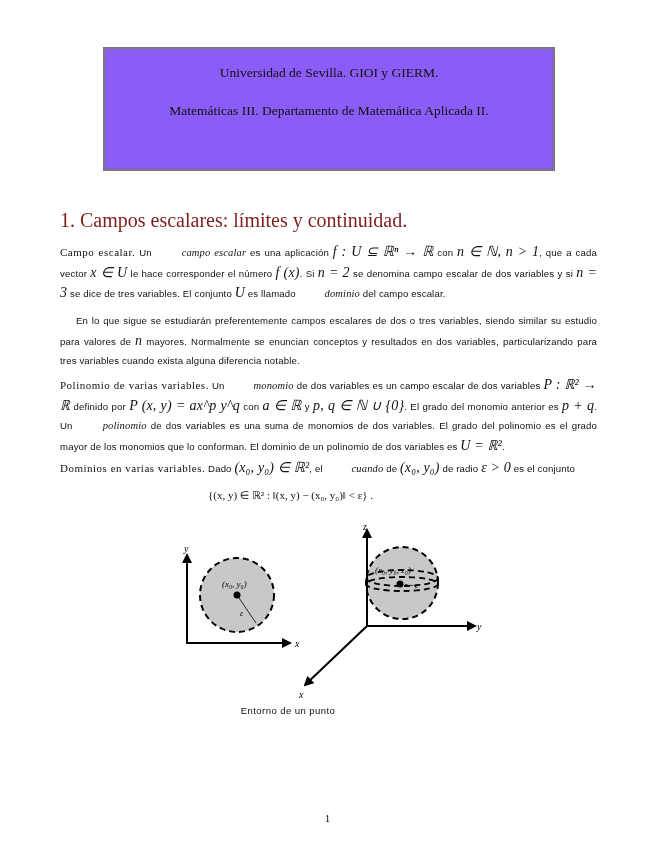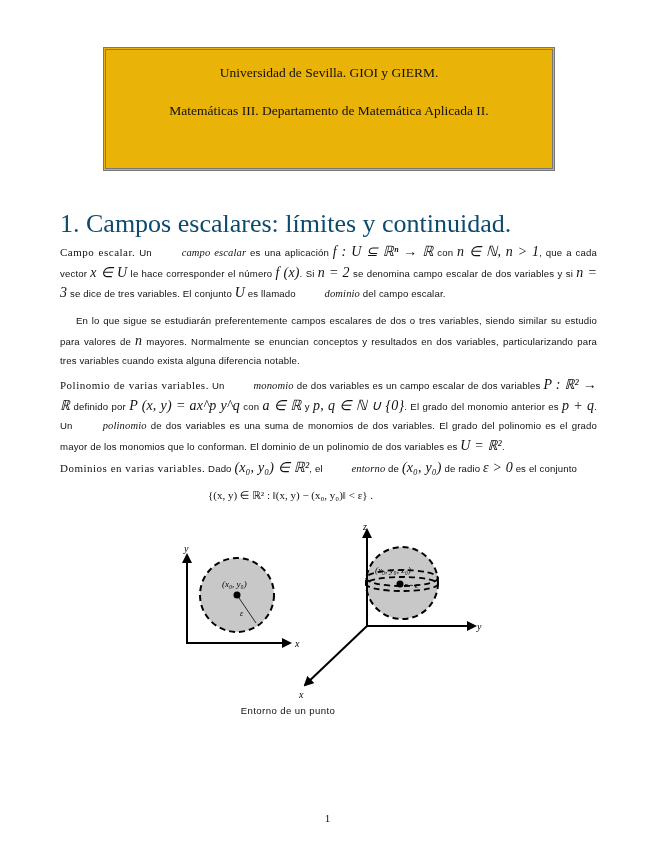--- a/index.html
+++ b/index.html
@@ -1,23 +1,23 @@
 <!DOCTYPE html>
 <html><head>
   <meta charset="utf-8">
   <style>
     html, body { margin:0; padding:0; background:#ffffff; }
     body { width:655px; height:848px; position:relative; overflow:hidden;
            font-family:"DejaVu Serif", serif; color:#111; }
     .hdr-box { position:absolute; left:103px; top:47px; width:452px; height:124px;
-               border:3px double #777; box-sizing:border-box; background:#eab308; }
+               border:3px double #777; box-sizing:border-box; background:#8b5cf6; }
     .hdr-line { position:absolute; left:0; right:0; text-align:center;
                 font-family:"Liberation Serif", serif; font-size:13.5px; color:#111; }
     .h1 { position:absolute; left:60px; top:209px; font-family:"Liberation Serif", serif;
-          font-size:26px; color:#0c4a6e; }
+          font-size:20px; color:#7f1d1d; }
     .para { position:absolute; left:60px; width:537px; font-family:"Liberation Sans", sans-serif;
             font-size:9.6px; line-height:19.5px; text-align:justify; color:#111; letter-spacing:0.15px; }
     .para i { font-family:"Liberation Serif", serif; font-size:10.5px;margin-left:26px; }
     .para .lead { font-family:"Liberation Serif", serif; font-size:11px; letter-spacing:0.5px; }
     .m { font-family:"Liberation Serif", serif; font-style:italic; font-size:14px; }
     .indent { text-indent:16px; }
     .display { position:absolute; left:0; width:581px; top:489px; text-align:center;
                font-family:"Liberation Serif", serif; font-size:11px; }
     .caption { position:absolute; left:0; width:576px; top:705px; text-align:center;
                font-family:"Liberation Sans", sans-serif; font-size:9.6px; letter-spacing:0.4px; }
@@ -41,21 +41,21 @@
 
 <div class="para indent" style="top:311px;">
   <span>En lo que sigue se estudiarán preferentemente campos escalares de dos o tres variables, siendo similar su estudio para valores de </span><span class="m">n</span><span> mayores. Normalmente se enuncian conceptos y resultados en dos variables, particularizando para tres variables cuando exista alguna diferencia notable.</span>
 </div>
 
 <div class="para" style="top:375px;">
   <span class="lead">Polinomio de varias variables.</span><span> Un </span><i>monomio</i><span> de dos variables es un campo escalar de dos variables </span><span class="m">P : ℝ² → ℝ</span><span> definido por </span><span class="m">P (x, y) = ax^p y^q</span><span> con </span><span class="m">a ∈ ℝ</span><span> y </span><span class="m">p, q ∈ ℕ ∪ {0}</span><span>. El grado del monomio anterior es </span><span class="m">p + q</span><span>. Un </span><i>polinomio</i><span> de dos variables es una suma de monomios de dos variables. El grado del polinomio es el grado mayor de los monomios que lo conforman. El dominio de un polinomio de dos variables es </span><span class="m">U = ℝ²</span><span>.</span>
 </div>
 
 <div class="para" style="top:458px;">
-  <span class="lead">Dominios en varias variables.</span><span> Dado </span><span class="m">(x₀, y₀) ∈ ℝ²</span><span>, el </span><i>entorno</i><span> de </span><span class="m">(x₀, y₀)</span><span> de radio </span><span class="m">ε &gt; 0</span><span> es el conjunto</span>
+  <span class="lead">Dominios en varias variables.</span><span> Dado </span><span class="m">(x₀, y₀) ∈ ℝ²</span><span>, el </span><i>cuando</i><span> de </span><span class="m">(x₀, y₀)</span><span> de radio </span><span class="m">ε &gt; 0</span><span> es el conjunto</span>
 </div>
 
 <div class="display">{(x, y) ∈ ℝ² : ‖(x, y) − (x₀, y₀)‖ &lt; ε} .</div>
 
 <svg style="position:absolute; left:170px; top:535px;" width="150" height="130" viewBox="0 0 150 130">
   <defs>
     <marker id="arr" viewBox="0 0 10 10" refX="8" refY="5" markerWidth="5" markerHeight="5" orient="auto-start-reverse">
       <path d="M0,0 L10,5 L0,10 z" fill="#000"></path>
     </marker>
   </defs>

